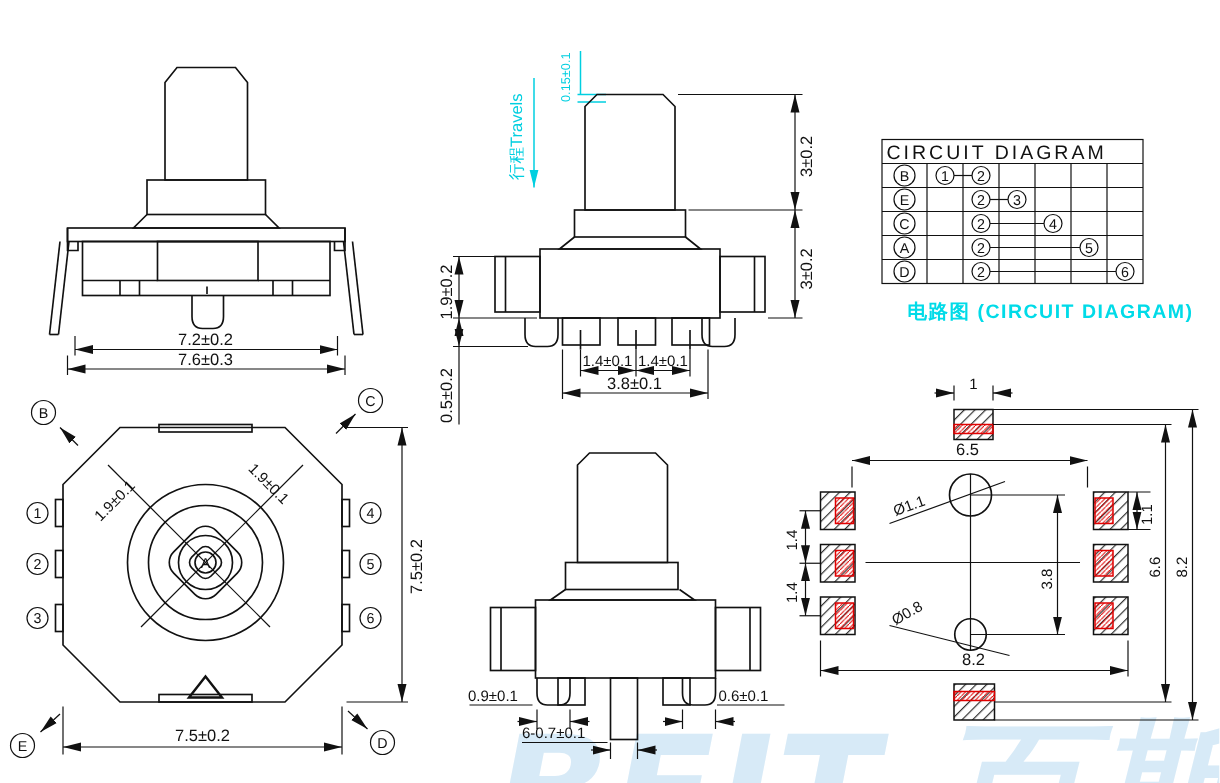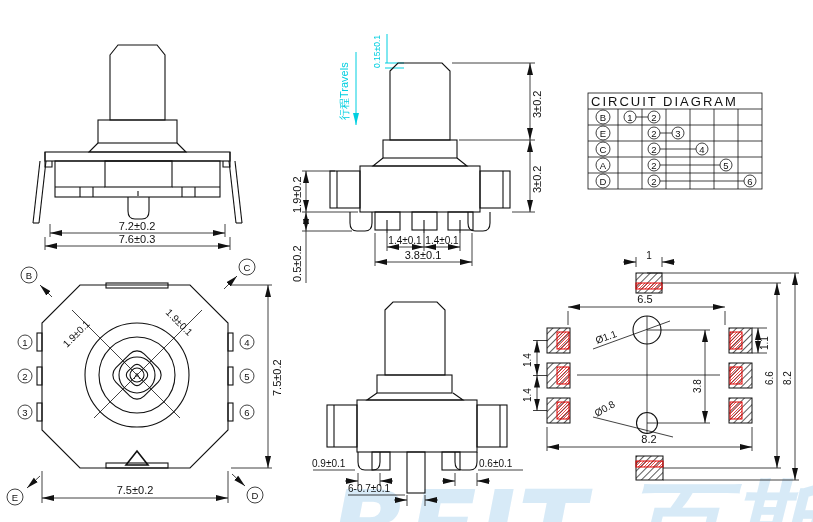--- a/index.html
+++ b/index.html
@@ -188,20 +188,21 @@
     <text class="ct" x="69" y="30.5">2</text>
     <text class="ct" x="69" y="46.5">2</text>
     <text class="ct" x="93" y="46.5">3</text>
     <text class="ct" x="69" y="62.5">2</text>
     <text class="ct" x="117" y="62.5">4</text>
     <text class="ct" x="69" y="78.5">2</text>
     <text class="ct" x="141" y="78.5">5</text>
     <text class="ct" x="69" y="94.5">2</text>
     <text class="ct" x="165" y="94.5">6</text>
   </svg>
+  <div class="cap" style="left:605px;top:199px">电路图 (CIRCUIT DIAGRAM)</div>
 
   <svg class="v" style="left:0px;top:255px" width="292" height="267" viewBox="0 0 292 267">
     <g class="ol">
       <path d="M80,30 H190 L228,68 V175 L190,213 H80 L42,175 V68 Z"></path>
       <rect x="106" y="28" width="62" height="5"></rect>
       <rect x="106" y="208" width="62" height="5"></rect>
       <path d="M126,210 L137,196 L148,210 Z" stroke-width="1.6"></path>
       <rect x="37" y="78" width="5" height="18"></rect>
       <rect x="37" y="112" width="5" height="18"></rect>
       <rect x="37" y="148" width="5" height="18"></rect>

